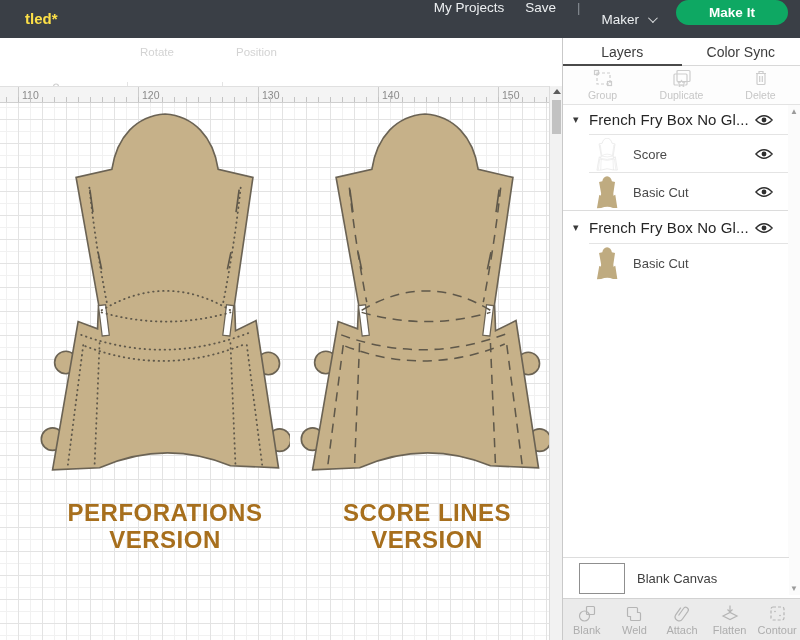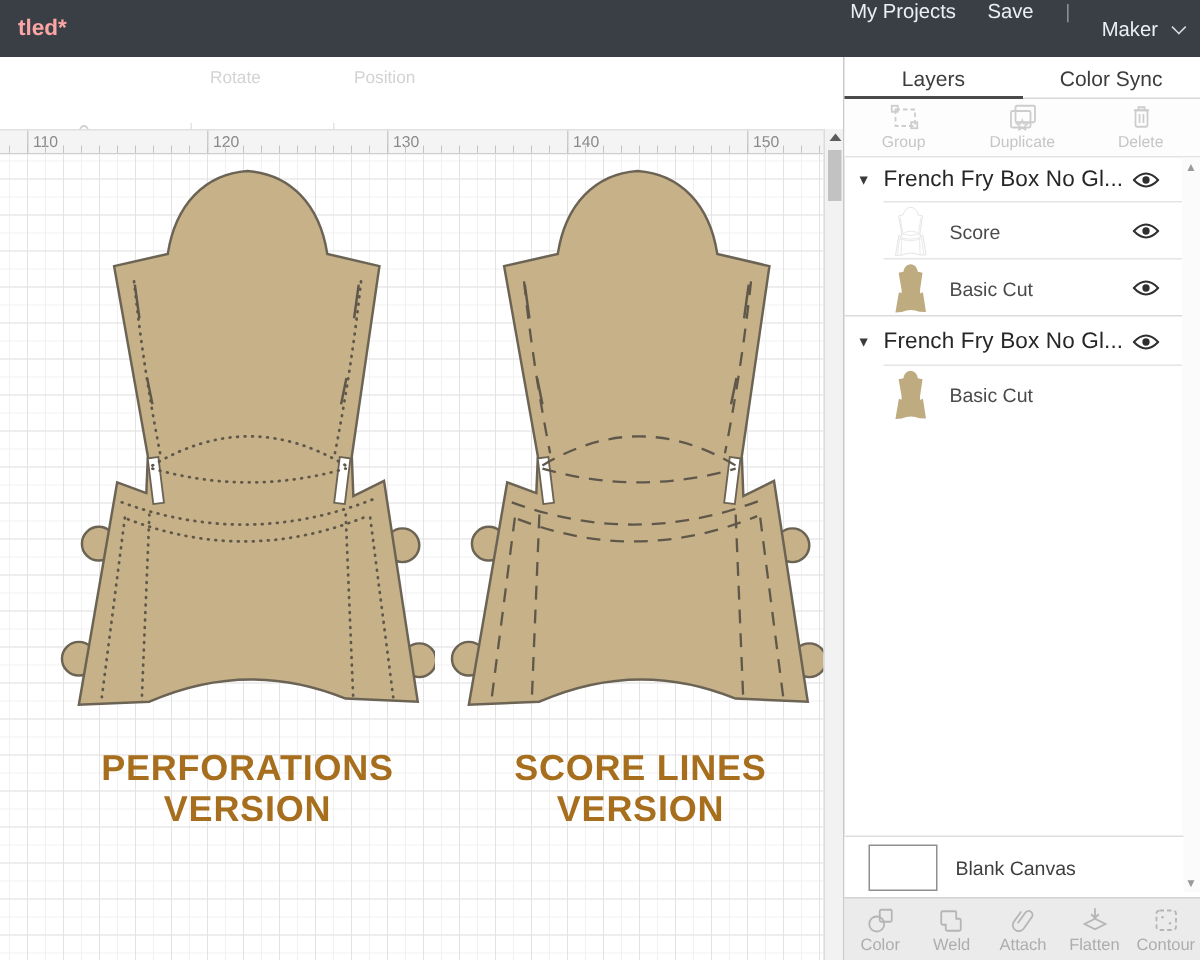--- a/index.html
+++ b/index.html
@@ -8,21 +8,21 @@
     position: relative; overflow: hidden; background: #fff;
     font-family: "Liberation Sans", sans-serif;
   }
   .defs-svg { position: absolute; width: 0; height: 0; }
 
   
   .topbar {
     position: absolute; left: 0; top: 0; width: 800px; height: 38px;
     background: #3a3f46; display: flex; align-items: center;
   }
-  .doc-title { position: absolute; left: 12px; top: 10px; color: #fca5a5; font-size: 15px; font-weight: 700; }
+  .doc-title { position: absolute; left: 25px; top: 10px; color: #fde047; font-size: 15px; font-weight: 700; }
   .topbar-right { position: absolute; right: 12px; top: 0; height: 38px; display: flex; gap: 21px; }
   .topbar-link { color: #eceff1; font-size: 13.5px; cursor: pointer; }
   .topbar-divider { color: #8b9097; font-size: 13px; }
   .machine-select { display: flex; align-items: center; gap: 9px; color: #eceff1; font-size: 13.5px; cursor: pointer; }
   .chevron-down { width: 7px; height: 7px; border-right: 1.6px solid #d9dcde; border-bottom: 1.6px solid #d9dcde; transform: rotate(45deg) translateY(-2px); }
   .make-it-btn {
     width: 112px; height: 25px; border-radius: 13px; background: #0ea863; border: none;
     color: #fff; font-size: 13.5px; font-weight: 700; font-family: inherit; cursor: pointer;
     display: flex; align-items: center; justify-content: center;
   }
@@ -152,20 +152,21 @@
 <header class="topbar">
   <span class="doc-title">tled*</span>
   <div class="topbar-right">
     <span class="topbar-link">My Projects</span>
     <span class="topbar-link">Save</span>
     <span class="topbar-divider">|</span>
     <span class="machine-select">
       <span>Maker</span>
       <span class="chevron-down"></span>
     </span>
+    <button class="make-it-btn">Make It</button>
   </div>
 </header>
 
 <div class="editbar">
   <div class="input-frag"></div>
   <div class="spinner" style="left:27px">
       <span class="tri-up"></span>
       <span class="tri-dn"></span>
     </div>
 
@@ -355,21 +356,21 @@
     <div class="blank-thumb"></div>
     <span class="blank-label">Blank Canvas</span>
   </div>
 
   <div class="panel-tools">
     <div class="panel-tool">
       <svg class="tool-icon" width="20" height="19" viewBox="0 0 20 19">
         <rect x="9.5" y="2.5" width="8" height="8" rx="1"></rect>
         <circle cx="7.5" cy="12" r="5"></circle>
       </svg>
-      <span class="lbl">Color</span>
+      <span class="lbl">Blank</span>
     </div>
     <div class="panel-tool">
       <svg class="tool-icon" width="20" height="19" viewBox="0 0 20 19">
         <path d="M4.5 3.5 h8 a1 1 0 0 1 1 1 v4 h2 a1 1 0 0 1 1 1 v6 a1 1 0 0 1 -1 1 h-8 a1 1 0 0 1 -1-1 v-3 h-2 a1 1 0 0 1 -1-1 v-7 a1 1 0 0 1 1-1 z"></path>
       </svg>
       <span class="lbl">Weld</span>
     </div>
     <div class="panel-tool">
       <svg class="tool-icon" width="20" height="19" viewBox="0 0 20 19">
         <path d="M6.5 11.5 L11.5 4.5 a2.6 2.6 0 0 1 4.4 2.8 L10.5 15 a4 4 0 0 1 -6.8-4.2 L8.8 3.6"></path>

